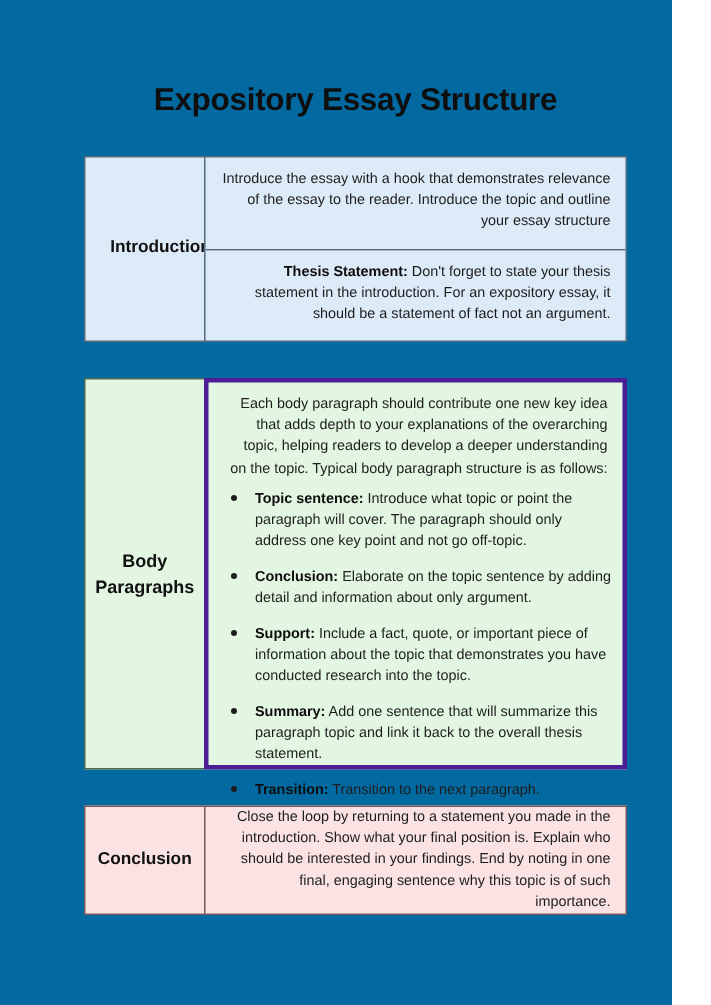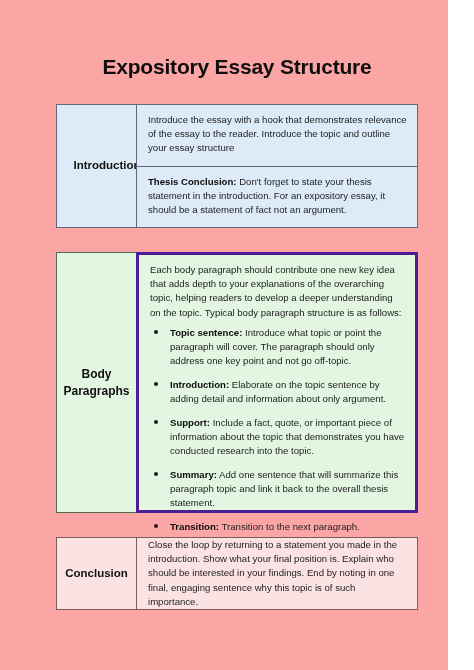--- a/index.html
+++ b/index.html
@@ -12,21 +12,21 @@
     height: 670px;
     font-family: "Liberation Sans", sans-serif;
     color: #1a1a1a;
     overflow: hidden;
   }
 
   .page {
     position: relative;
     width: 448px;
     height: 670px;
-    background: #fca5a5;
+    background: #0369a1;
     box-sizing: border-box;
   }
 
   .doc-title {
     position: absolute;
     left: 56px;
     top: 55px;
     width: 362px;
     text-align: center;
     font-size: 21px;
@@ -65,20 +65,21 @@
     display: flex;
     flex-direction: column;
   }
 
   .para {
     box-sizing: border-box;
     padding: 8px 10px 8px 11px;
     font-size: 9.6px;
     line-height: 1.48;
     color: #1d1d1d;
+    text-align: right;
   }
 
   .para b {
     font-weight: bold;
     color: #0d0d0d;
   }
 
   
   .sec-intro {
     top: 104px;
@@ -182,37 +183,37 @@
 
 <div class="page">
 
   <div class="doc-title">Expository Essay Structure</div>
 
   <div class="section sec-intro">
     <div class="label-cell">Introduction</div>
     <div class="content-cell">
       <div class="para first">Introduce the essay with a hook that demonstrates relevance of the essay to the reader. Introduce the topic and outline your essay structure</div>
       <div class="para second">
-        <b>Thesis Conclusion:</b><span> Don't forget to state your thesis statement in the introduction. For an expository essay, it should be a statement of fact not an argument.</span>
+        <b>Thesis Statement:</b><span> Don't forget to state your thesis statement in the introduction. For an expository essay, it should be a statement of fact not an argument.</span>
       </div>
     </div>
   </div>
 
   <div class="section sec-body">
     <div class="label-cell">Body Paragraphs</div>
     <div class="content-cell">
       <div class="para">Each body paragraph should contribute one new key idea that adds depth to your explanations of the overarching topic, helping readers to develop a deeper understanding on the topic. Typical body paragraph structure is as follows:</div>
       <ul class="bullet-list">
         <li>
           <span class="dot"></span>
           <b>Topic sentence:</b><span> Introduce what topic or point the paragraph will cover. The paragraph should only address one key point and not go off-topic.</span>
         </li>
         <li>
           <span class="dot"></span>
-          <b>Introduction:</b><span> Elaborate on the topic sentence by adding detail and information about only argument.</span>
+          <b>Conclusion:</b><span> Elaborate on the topic sentence by adding detail and information about only argument.</span>
         </li>
         <li>
           <span class="dot"></span>
           <b>Support:</b><span> Include a fact, quote, or important piece of information about the topic that demonstrates you have conducted research into the topic.</span>
         </li>
         <li>
           <span class="dot"></span>
           <b>Summary:</b><span> Add one sentence that will summarize this paragraph topic and link it back to the overall thesis statement.</span>
         </li>
         <li>

